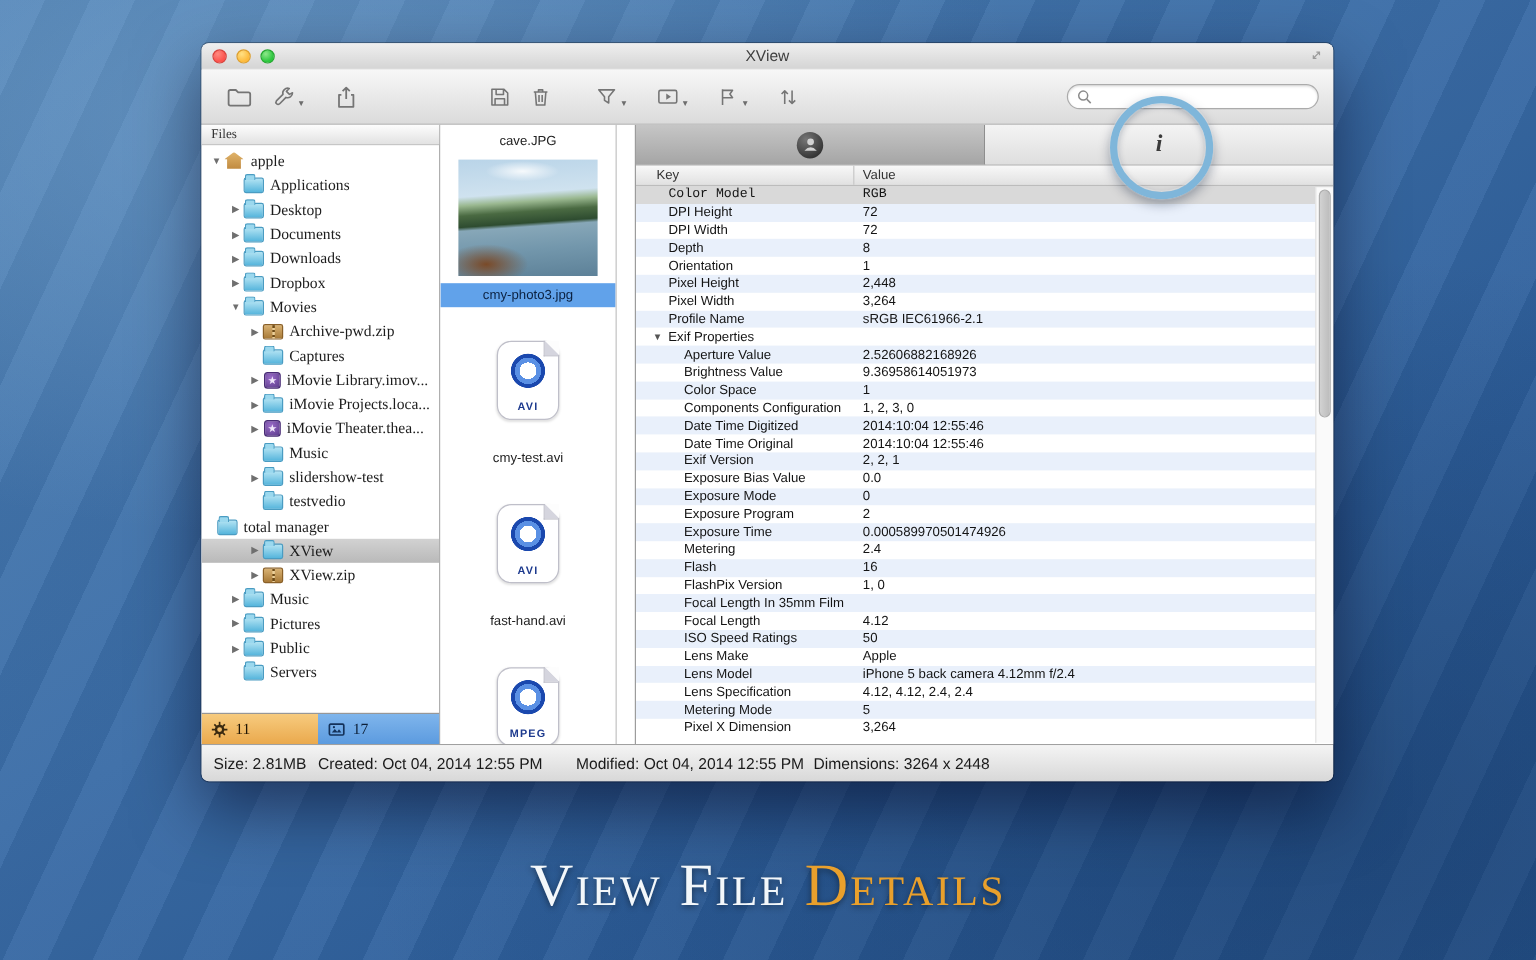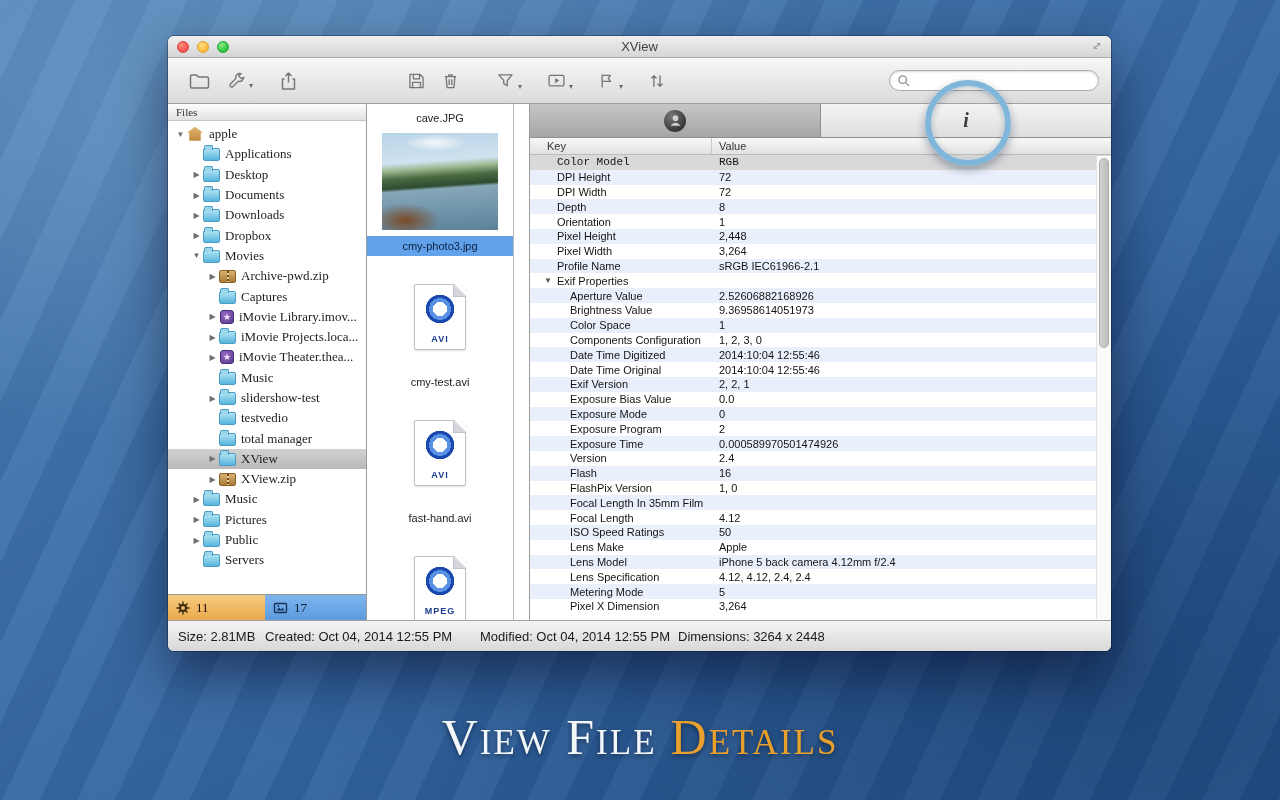--- a/index.html
+++ b/index.html
@@ -89,21 +89,21 @@
   .art-wrap { height:106px; width:100%; display:flex; align-items:center; justify-content:center; flex:none; }
   .thumb-label { height:20px; line-height:20px; font-size:11px; color:#222; text-align:center; width:100%; margin-top:2px; }
   .thumb-item.selected .thumb-label { background:#61a2ea; color:#0b2140; }
   .photo-art {
     width:116px; height:97px;
     background:
       radial-gradient(ellipse 44px 12px at 46% 10%, rgba(255,255,255,0.85), transparent 70%),
       radial-gradient(ellipse 50px 24px at 20% 90%, #7a4a28 0%, rgba(122,74,40,0) 70%),
       linear-gradient(176deg, #b9d4e8 0%, #cfe2ef 30%, #9ab890 37%, #4a6a42 45%, #2e4c30 54%, #87a7b8 57%, #7397ac 75%, #5d8198 100%);
   }
-  .doc-art { width:52px; height:66px; background:#fff; border:1px solid #bfbfc9; border-radius:2px; position:relative; box-shadow:0 1px 2px rgba(0,0,0,0.12); }
+  .doc-art { width:52px; height:66px; background:#fff; border:1px solid #bfbfc9; border-radius:12px; position:relative; box-shadow:0 1px 2px rgba(0,0,0,0.12); }
   .doc-art::before { content:''; position:absolute; top:-1px; right:-1px; width:12px; height:12px; background:linear-gradient(225deg, #fdfdfd 48%, #d5d5de 52%); border-left:1px solid #c3c3cc; border-bottom:1px solid #c3c3cc; }
   .qt-logo { position:absolute; top:9px; left:50%; transform:translateX(-50%); width:30px; height:30px; border-radius:50%;
     background:radial-gradient(circle, #ffffff 0 7px, #5a90e4 7px 11px, #1a48ae 11px 14px, transparent 14.5px); }
   .doc-badge { position:absolute; bottom:5px; left:0; right:0; text-align:center; font-size:9px; font-weight:bold; letter-spacing:1px; color:#1d3a8e; }
 
   
   .details { flex:1; display:flex; flex-direction:column; overflow:hidden; position:relative; }
   .tabs { height:34px; flex:none; display:flex; border-bottom:1px solid #8e8e8e; }
   .tab { flex:1; display:flex; align-items:center; justify-content:center; }
   .tab-user { background:linear-gradient(#c6c6c6,#a5a5a5); border-right:1px solid #8e8e8e; }
@@ -304,21 +304,21 @@
           <div class="tree-row" style="padding-left: 38px;">
             <span class="tri">▶</span>
             <span class="fi fi-folder"></span>
             <span class="tree-label">slidershow-test</span>
           </div>
           <div class="tree-row" style="padding-left: 38px;">
             <span class="tri"></span>
             <span class="fi fi-folder"></span>
             <span class="tree-label">testvedio</span>
           </div>
-          <div class="tree-row" style="padding-left: 38px;">
+          <div class="tree-row" style="">
             <span class="tri"></span>
             <span class="fi fi-folder"></span>
             <span class="tree-label">total manager</span>
           </div>
           <div class="tree-row selected" style="padding-left: 38px;">
             <span class="tri">▶</span>
             <span class="fi fi-folder"></span>
             <span class="tree-label">XView</span>
           </div>
           <div class="tree-row" style="padding-left: 38px;">
@@ -540,21 +540,21 @@
             <div class="t-val">2</div>
           </div>
           <div class="t-row alt">
             <div class="t-key ind-1">
               <span>Exposure Time</span>
             </div>
             <div class="t-val">0.000589970501474926</div>
           </div>
           <div class="t-row">
             <div class="t-key ind-1">
-              <span>Version</span>
+              <span>Metering</span>
             </div>
             <div class="t-val">2.4</div>
           </div>
           <div class="t-row alt">
             <div class="t-key ind-1">
               <span>Flash</span>
             </div>
             <div class="t-val">16</div>
           </div>
           <div class="t-row">

